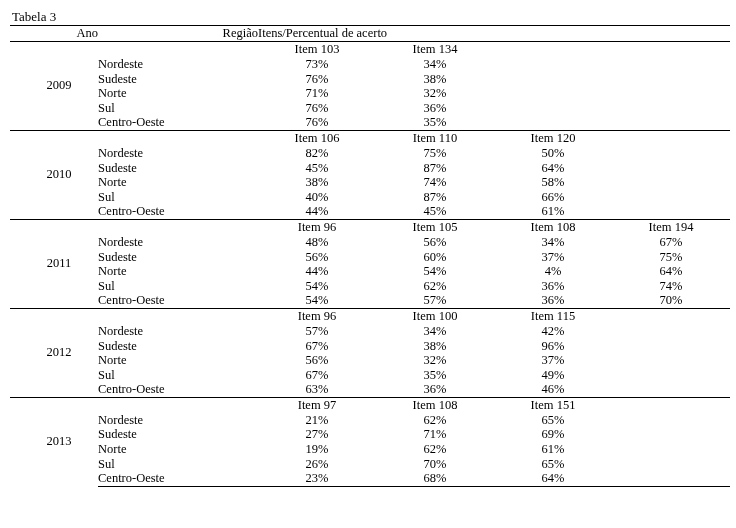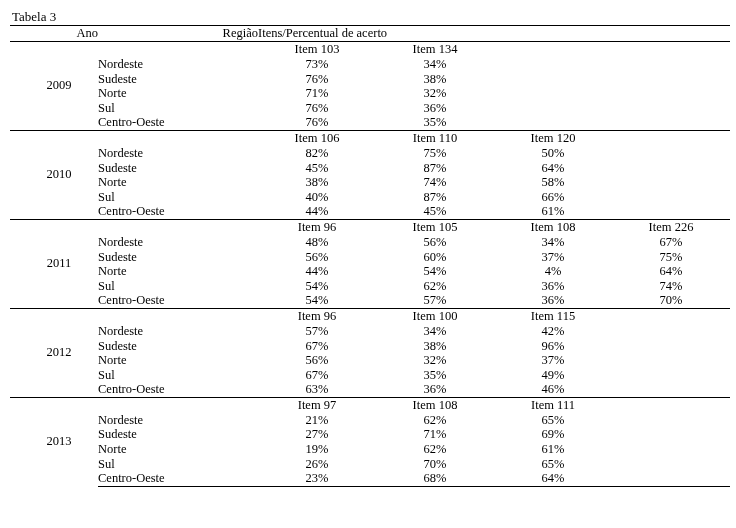--- a/index.html
+++ b/index.html
@@ -202,21 +202,21 @@
 
       <tr class="itemrow rule-mid">
         <td class="blank" rowspan="6">
           <div style="height:36px"></div>
           <div class="ano-cell">2011</div>
         </td>
         <td class="blank"></td>
         <td>Item 96</td>
         <td>Item 105</td>
         <td>Item 108</td>
-        <td>Item 226</td>
+        <td>Item 194</td>
       </tr>
       <tr class="datarow">
         <td class="regiao">Nordeste</td>
         <td>48%</td>
         <td>56%</td>
         <td>34%</td>
         <td>67%</td>
       </tr>
       <tr class="datarow">
         <td class="regiao">Sudeste</td>
@@ -295,21 +295,21 @@
       </tr>
 
       <tr class="itemrow rule-mid">
         <td class="blank" rowspan="6">
           <div style="height:36px"></div>
           <div class="ano-cell">2013</div>
         </td>
         <td class="blank"></td>
         <td>Item 97</td>
         <td>Item 108</td>
-        <td>Item 111</td>
+        <td>Item 151</td>
         <td class="blank"></td>
       </tr>
       <tr class="datarow">
         <td class="regiao">Nordeste</td>
         <td>21%</td>
         <td>62%</td>
         <td>65%</td>
         <td class="blank"></td>
       </tr>
       <tr class="datarow">

